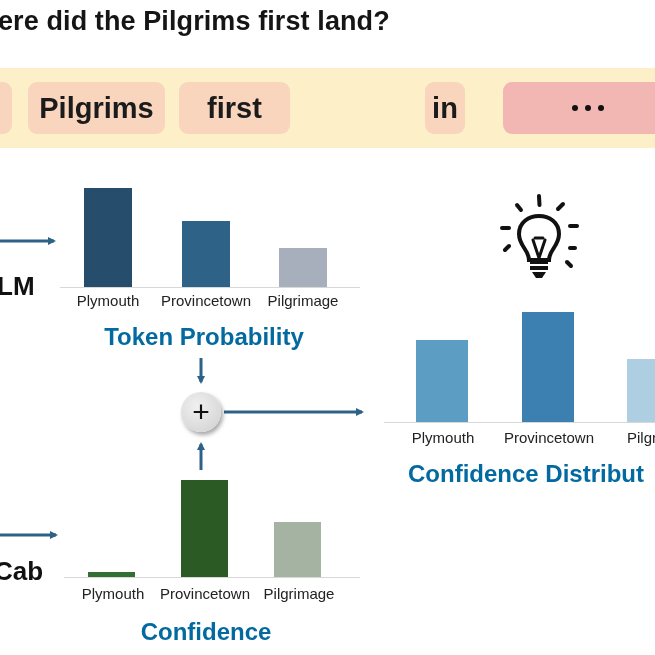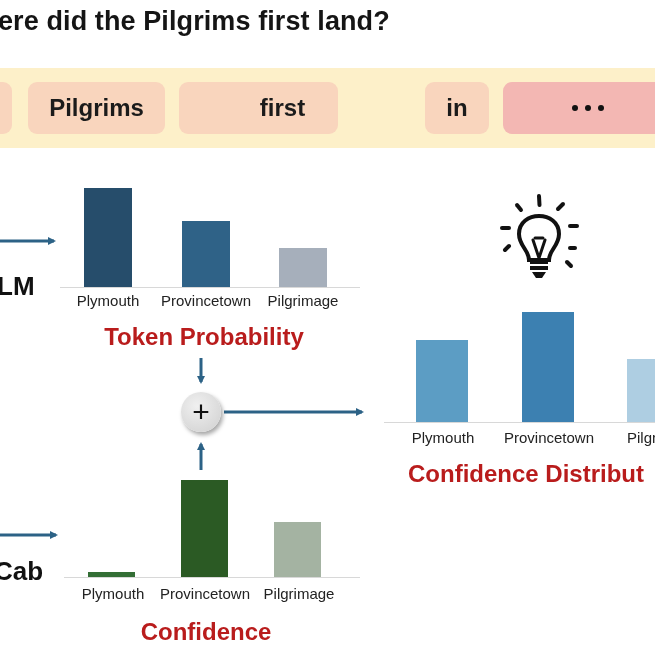--- a/index.html
+++ b/index.html
@@ -1,41 +1,41 @@
 <!DOCTYPE html>
 <html><head>
 <meta charset="utf-8">
 <style>
   html, body { margin:0; padding:0; background:#ffffff; }
   body { width:655px; height:655px; position:relative; overflow:hidden; font-family:"Liberation Sans", sans-serif; color:#111; }
   .abs { position:absolute; }
   .title { left:-2px; top:6px; font-size:27px; font-weight:bold; white-space:nowrap; letter-spacing:0.1px; color:#151515; }
   .token-band { left:0; top:68px; width:655px; height:80px; background:#fdf0c9; }
-  .token { position:absolute; top:14px; height:52px; border-radius:9px; background:#f9d5bd; display:flex; align-items:center; justify-content:center; font-size:24px; font-weight:bold; color:#1b1b1b; }
+  .token { position:absolute; top:14px; height:52px; border-radius:9px; background:#f9d5bd; display:flex; align-items:center; justify-content:center; font-size:29px; font-weight:bold; color:#1b1b1b; }
   .token.ellipsis { background:#f3b7b3; }
   .dots { display:flex; gap:7px; }
   .dot { width:6px; height:6px; border-radius:50%; background:#111; }
   .bar { position:absolute; }
   .baseline { position:absolute; height:1px; background:#d8d8d8; }
   .xlabel { position:absolute; font-size:15px; color:#222; white-space:nowrap; transform:translateX(-50%);text-align:right; }
-  .chart-title { position:absolute; font-size:24px; font-weight:bold; color:#b91c1c; white-space:nowrap; transform:translateX(-50%); }
+  .chart-title { position:absolute; font-size:24px; font-weight:bold; color:#0369a1; white-space:nowrap; transform:translateX(-50%); }
   .side-label { position:absolute; font-size:26px; font-weight:bold; color:#111; white-space:nowrap; }
   .plus-node { position:absolute; left:181px; top:392px; width:40px; height:40px; border-radius:50%; background:radial-gradient(circle at 40% 35%, #f0f0f0, #cfcfcf); box-shadow:2px 3px 4px rgba(0,0,0,0.35); display:flex; align-items:center; justify-content:center; font-size:30px; line-height:1; color:#111; }
   svg.overlay { position:absolute; left:0; top:0; }
 </style>
 </head>
 <body>
 
 <div class="abs title">ere did the Pilgrims first land?</div>
 
 <div class="abs token-band">
   <div class="token" style="left:-10px; width:22px;"></div>
   <div class="token" style="left:28px; width:137px;">Pilgrims</div>
-  <div class="token" style="left:179px; width:111px;padding-left:48px;">first</div>
-  <div class="token" style="left:425px; width:64px;">in</div>
+  <div class="token" style="left:179px; width:111px;">first</div>
+  <div class="token" style="left:425px; width:40px;">in</div>
   <div class="token ellipsis" style="left:503px; width:170px;">
     <div class="dots">
         <span class="dot"></span>
         <span class="dot"></span>
         <span class="dot"></span>
       </div>
   </div>
 </div>
 
 <svg class="overlay" width="655" height="655">

